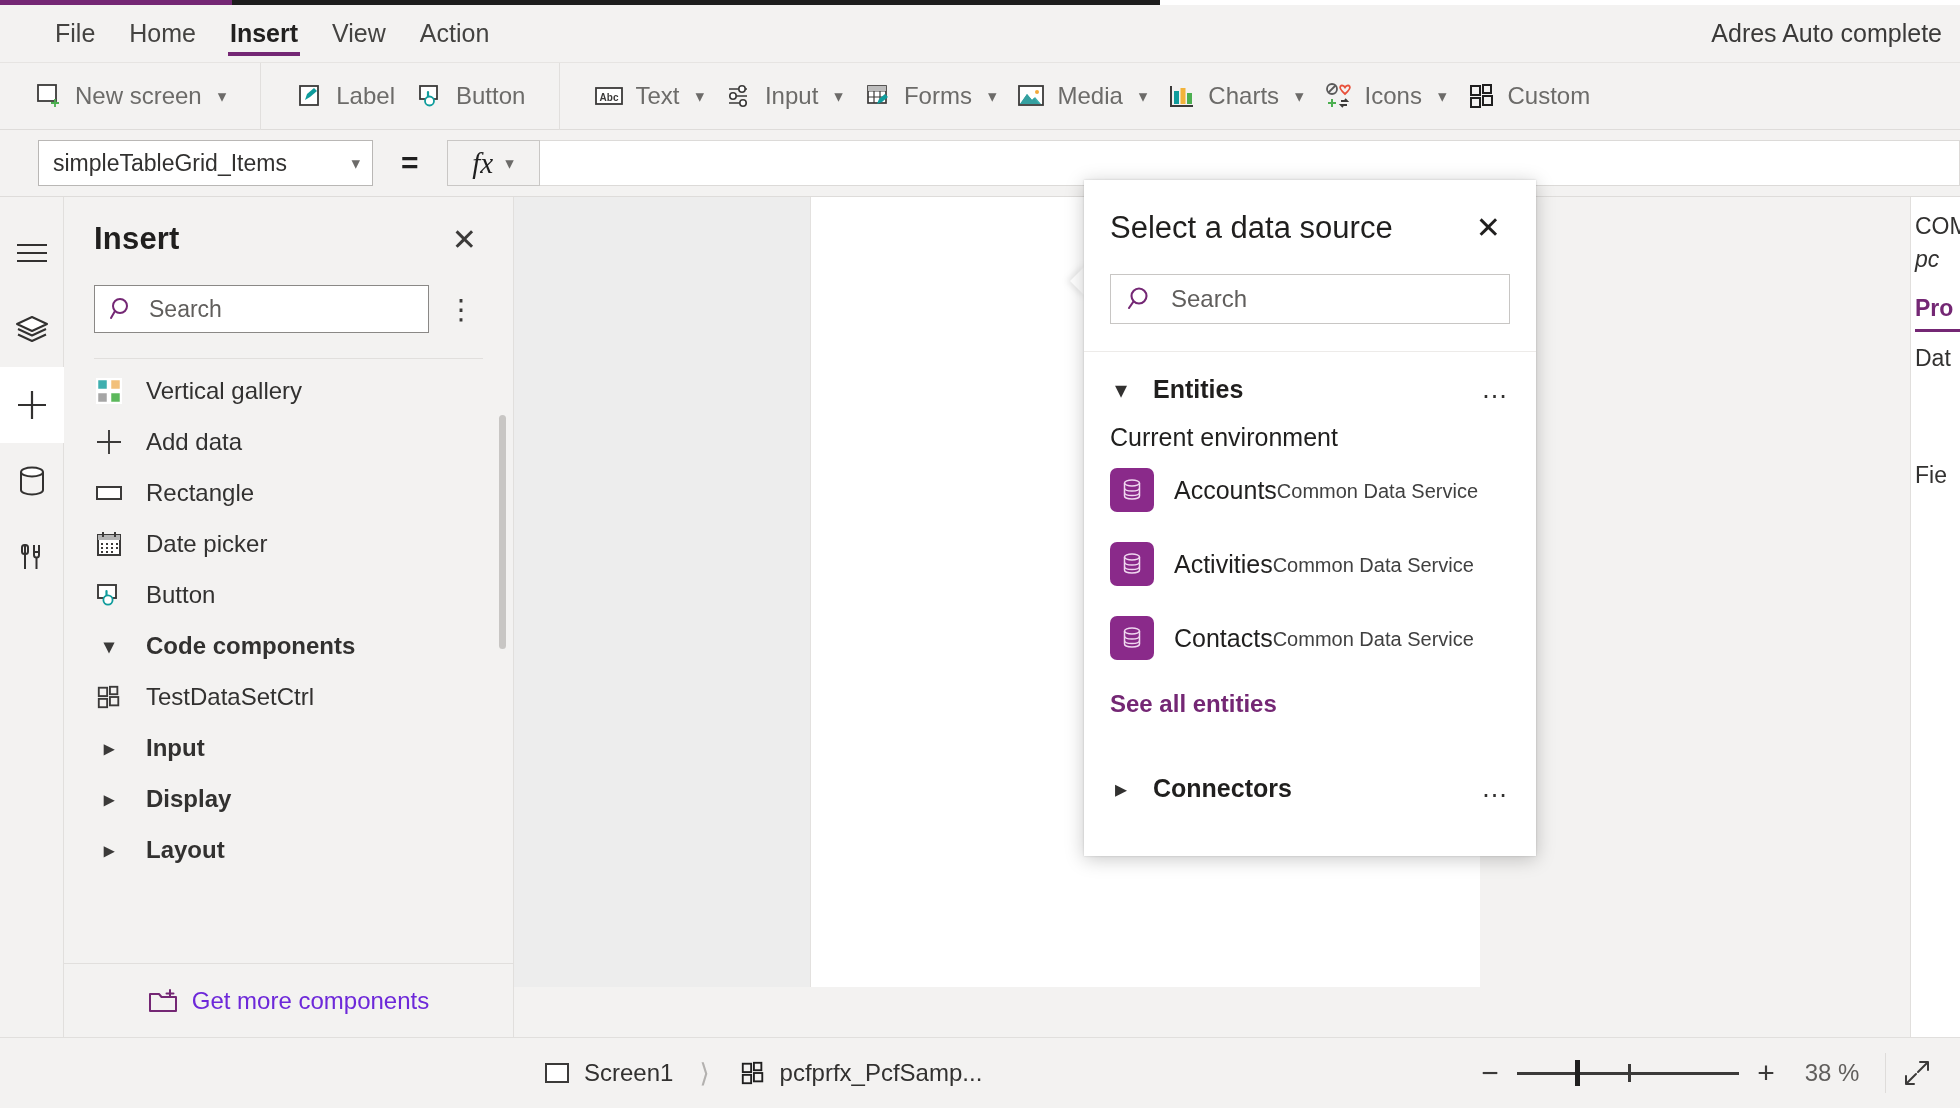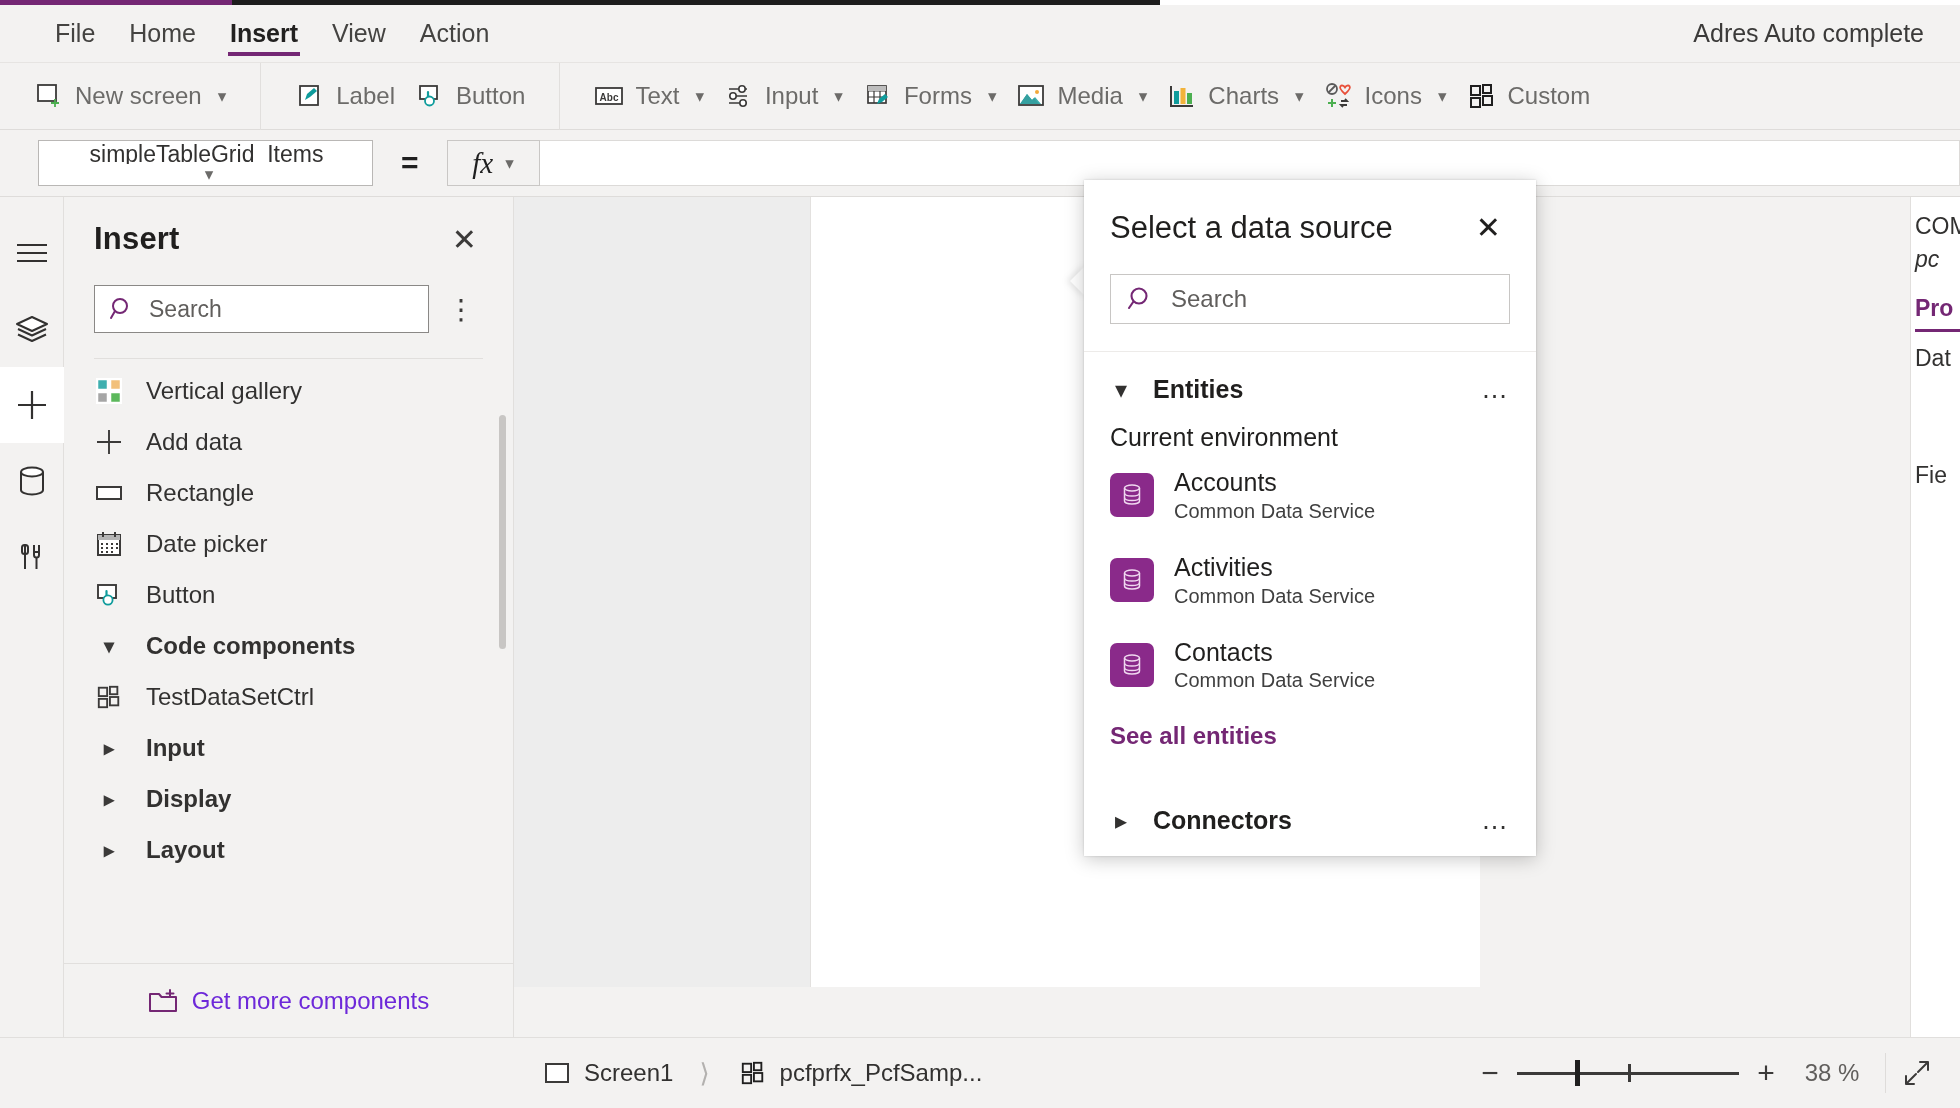--- a/index.html
+++ b/index.html
@@ -29,21 +29,21 @@
   .menu-item {
     position: relative; height: 58px; display: flex; align-items: center;
     padding: 0 17px; font-size: 25px; color: #444341; cursor: default; white-space: nowrap;
   }
   .menu-item.active { font-weight: 700; color: #222120; }
   .menu-item.active::after {
     content: ""; position: absolute; left: 15px; right: 15px; bottom: 7px;
     height: 4px; background: #742774;
   }
   .app-title {
-    margin-left: auto; padding-right: 36px; font-size: 25px; color: #3b3a39; white-space: nowrap;
+    margin-left: auto; padding-right: 18px; font-size: 25px; color: #3b3a39; white-space: nowrap;
   }
 
   
   .ribbon {
     position: absolute; left: 0; top: 63px; width: 1960px; height: 67px;
     background: #f3f2f1; display: flex; align-items: center;
     border-bottom: 1px solid #dedcda;
   }
   .rb-group {
     height: 67px; display: flex; align-items: center; padding: 0 24px;
@@ -58,21 +58,21 @@
 
   
   .fxrow {
     position: absolute; left: 0; top: 130px; width: 1960px; height: 67px;
     background: #f3f2f1; display: flex; align-items: center; padding-left: 38px;
     border-bottom: 1px solid #dedcda;
   }
   .prop-select {
     width: 335px; height: 46px; background: #ffffff; border: 1px solid #b9b7b5;
     display: flex; align-items: center; padding: 0 12px 0 14px;
-    font-size: 23px; color: #323130; flex-direction: column;
+    font-size: 23px; color: #323130;
   }
   .prop-select .lbl { flex: 1; overflow: hidden; white-space: nowrap; }
   .eq { font-size: 30px; color: #1f1f1f; font-weight: 700; margin: 0 28px; }
   .fx-btn {
     width: 93px; height: 46px; border: 1px solid #c9c7c5; background: #f3f2f1;
     display: flex; align-items: center; justify-content: center; gap: 7px;
   }
   .fx-btn .fx { font-family: "Liberation Serif", serif; font-style: italic; font-size: 29px; color: #1f1f1f; }
   .formula-input {
     flex: 1; height: 46px; background: #ffffff; border: 1px solid #dcdad8; border-left: none;
@@ -207,21 +207,21 @@
   .ds-section .name { font-size: 25px; font-weight: 700; color: #201f1e; flex: 1; }
   .ds-section .more { font-size: 27px; color: #323130; letter-spacing: 2px; }
 
   .ds-envlabel { padding: 18px 26px 0 26px; font-size: 25px; color: #201f1e; }
 
   .ds-entity { display: flex; align-items: center; gap: 20px; padding: 16px 26px 0 26px; }
   .ds-ent-icon {
     width: 44px; height: 44px; flex: 0 0 44px; border-radius: 7px; background: #8A2A8A;
     display: flex; align-items: center; justify-content: center;
   }
-  .ds-ent-text { display: flex; flex-direction: column; }
+  .ds-ent-text { display: flex; flex-direction: row; align-items: center; }
   .ds-ent-name { font-size: 25px; color: #201f1e; line-height: 1.15; }
   .ds-ent-sub { font-size: 20px; color: #404040; margin-top: 3px; }
 
   .ds-seeall { padding: 30px 26px 0 26px; font-size: 24px; font-weight: 700; color: #742774; }
 
   
   .statusbar {
     position: absolute; left: 514px; bottom: 0; width: 1446px; height: 71px;
     background: #f3f2f1; border-top: 1px solid #e1dfdd;
     display: flex; align-items: center;

